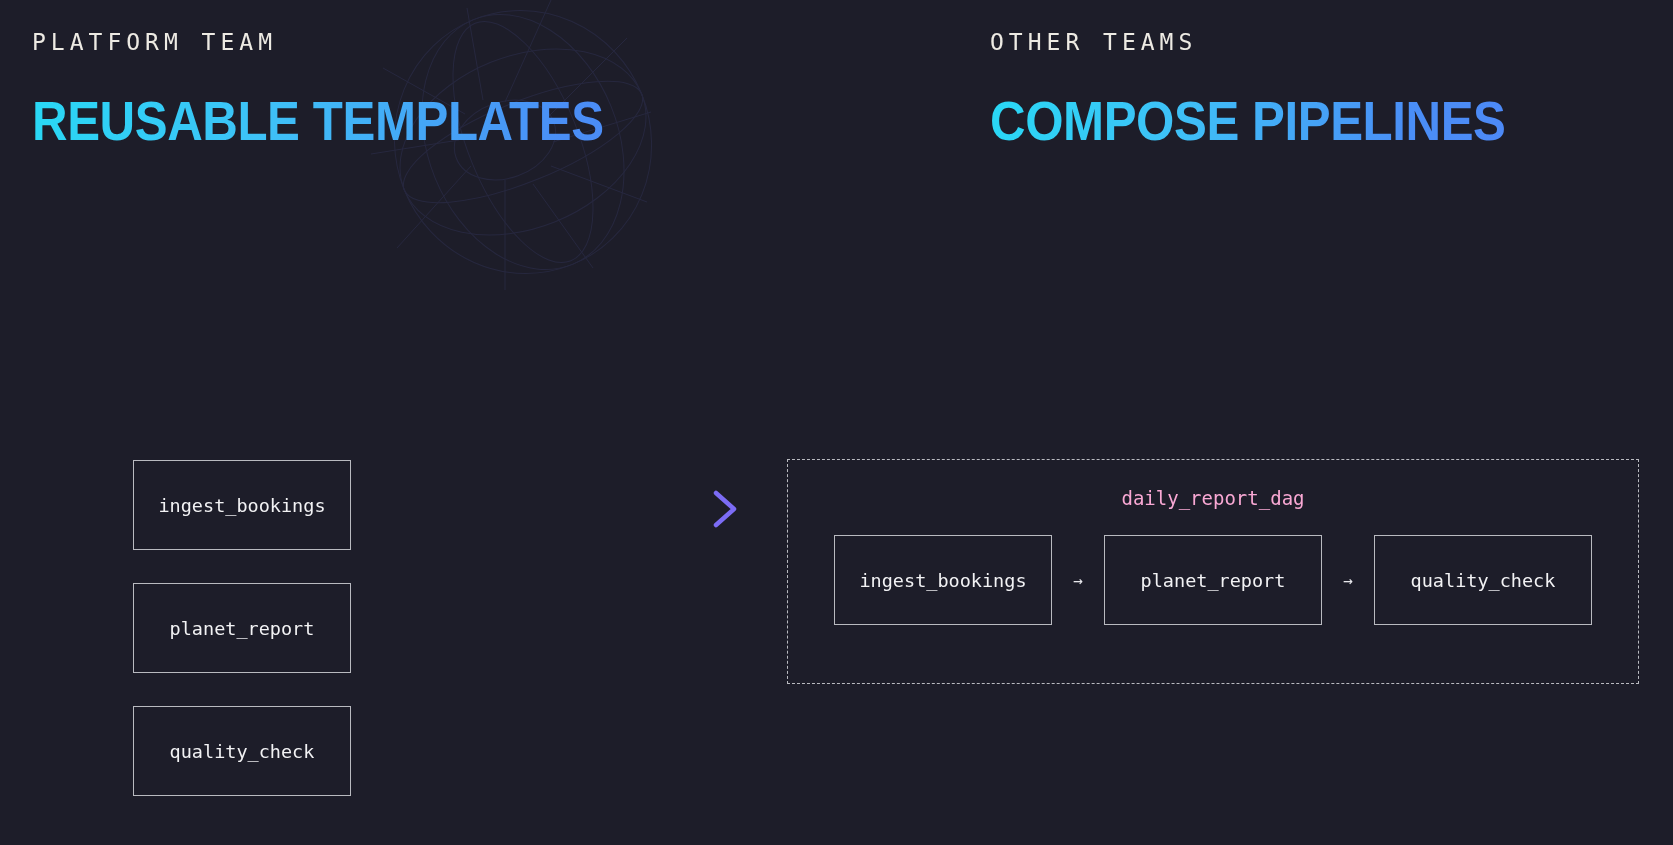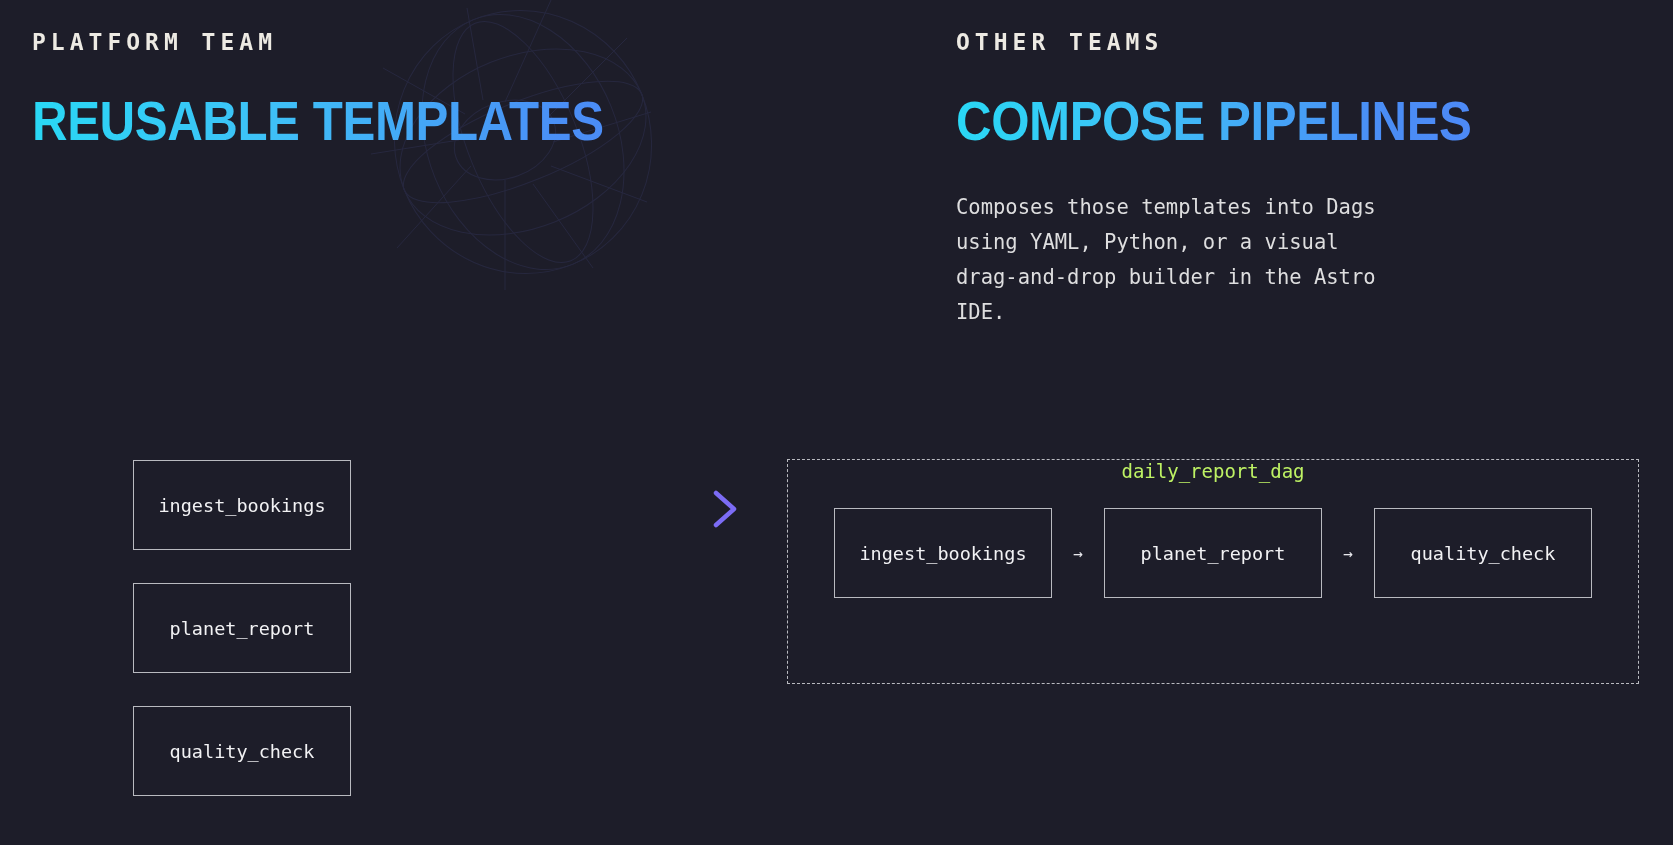--- a/index.html
+++ b/index.html
@@ -26,27 +26,27 @@
     opacity: 0.55;
     pointer-events: none;
   }
 
   
   .col {
     position: absolute;
     top: 0;
   }
   .col-left  { left: 32px;  width: 840px; }
-  .col-right { left: 956px; width: 660px; }
+  .col-right { left: 990px; width: 660px; }
 
   .eyebrow {
     font-family: "DejaVu Sans Mono", monospace;
     font-size: 23px;
     letter-spacing: 5.0px;
-    font-weight: 700;
+    font-weight: 400;
     color: #edeae3;
     margin-top: 29px;
     white-space: nowrap;
   }
 
   .headline {
     font-family: "Liberation Sans Narrow", "Liberation Sans", sans-serif;
     font-weight: 700;
     font-size: 56px;
     line-height: 1.0;
@@ -109,21 +109,22 @@
     top: 459px;
     width: 852px;
     height: 225px;
     border: 1.6px dashed #b9bac0;
     box-sizing: border-box;
   }
   .dag-title {
     text-align: center;
     font-family: "DejaVu Sans Mono", monospace;
     font-size: 19px;
-    color: #bef264;
+    color: #f9a8d4;
+    margin-top: 27px;
   }
   .dag-row {
     display: flex;
     align-items: center;
     justify-content: center;
     margin-top: 26px;
   }
   .dag-box {
     width: 218px;
     height: 90px;
@@ -168,24 +169,20 @@
 </svg>
 
 <div class="col col-left">
   <div class="eyebrow">PLATFORM TEAM</div>
   <div class="headline">REUSABLE TEMPLATES</div>
 </div>
 
 <div class="col col-right">
   <div class="eyebrow">OTHER TEAMS</div>
   <div class="headline">COMPOSE PIPELINES</div>
-  <div class="body-text">Composes those templates into Dags
-using YAML, Python, or a visual
-drag-and-drop builder in the Astro
-IDE.</div>
 </div>
 
 <div class="tpl-stack">
   <div class="tpl-box">
     <span>ingest_bookings</span>
   </div>
   <div class="tpl-box">
     <span>planet_report</span>
   </div>
   <div class="tpl-box">

